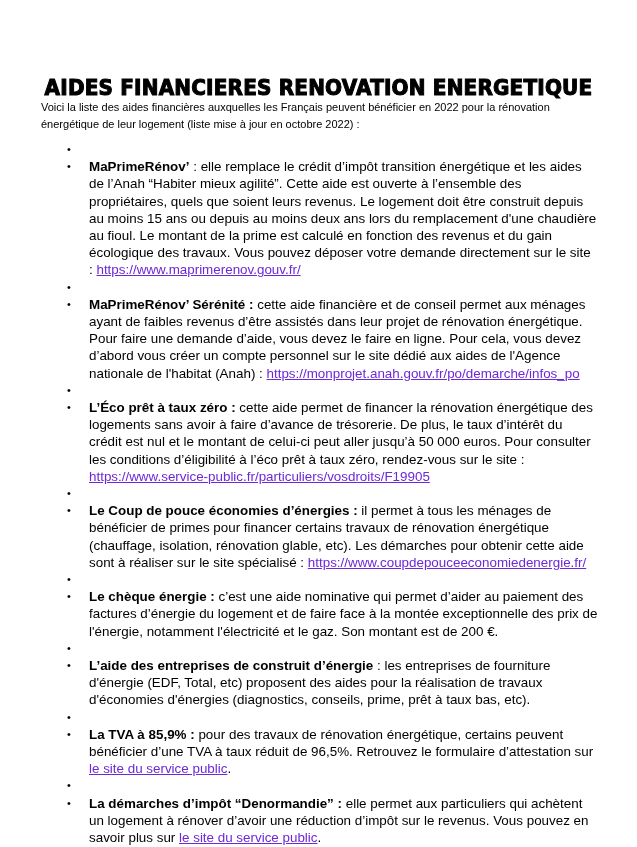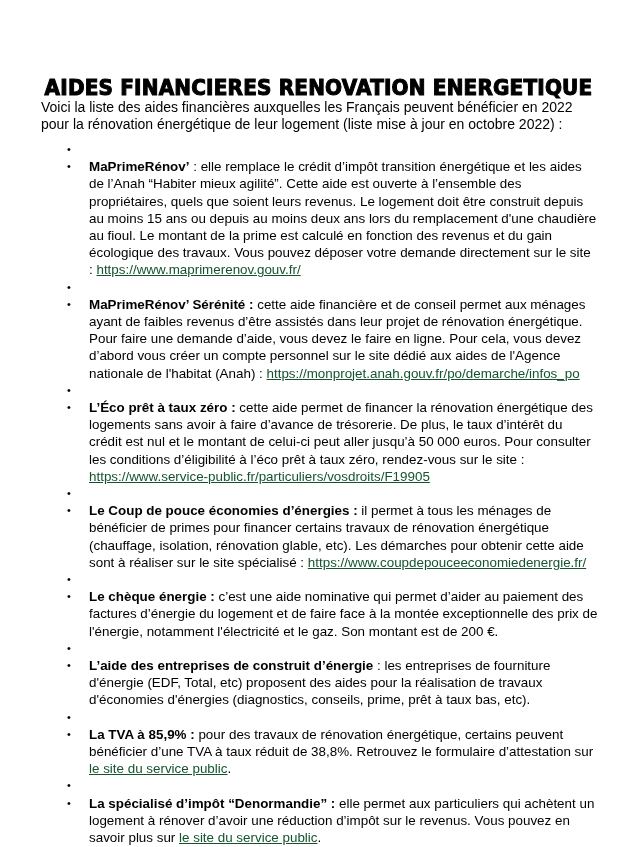--- a/index.html
+++ b/index.html
@@ -9,35 +9,35 @@
     }
     .page { position: absolute; left: 0; top: 0; width: 520px; height: 847px; }
     .title {
       position: absolute; left: 0; top: 76px; width: 637px; text-align: center;
       font-family: "DejaVu Sans", sans-serif; font-weight: 900; font-size: 21.5px;
       letter-spacing: 0.2px; line-height: 24px; margin: 0;
       -webkit-text-stroke: 1.1px #000; transform: scaleX(0.93); transform-origin: center;
     }
     .intro {
       position: absolute; left: 41px; top: 99px; width: 560px;
-      font-size: 14px; line-height: 17px; margin: 0;
+      font-size: 11px; line-height: 17px; margin: 0;
     }
     ul.aids {
       position: absolute; left: 63px; top: 141px; width: 535px;
       margin: 0; padding: 0; list-style: none;
       font-size: 13.4px; line-height: 17.2px;
     }
     ul.aids li { position: relative; padding-left: 26px; margin: 0; }
     ul.aids li .bullet {
       position: absolute; left: 4px; top: 0; font-size: 11px;
     }
     ul.aids li.empty { height: 17.2px; }
     ul.aids li.item { margin-bottom: 0; }
     b { font-weight: bold; }
-    a { color: #14532d; text-decoration: underline; }
+    a { color: #6d28d9; text-decoration: underline; }
   </style>
 </head>
 <body>
 
 <div class="page">
   <h1 class="title">AIDES FINANCIERES RENOVATION ENERGETIQUE</h1>
   <p class="intro">Voici la liste des aides financières auxquelles les Français peuvent bénéficier en 2022 pour la rénovation énergétique de leur logement (liste mise à jour en octobre 2022) :</p>
 
   <ul class="aids">
 
@@ -67,25 +67,25 @@
     <li class="item"><span class="bullet">•</span><b>Le chèque énergie :</b><span> c’est une aide nominative qui permet d’aider au paiement des factures d’énergie du logement et de faire face à la montée exceptionnelle des prix de l'énergie, notamment l'électricité et le gaz. Son montant est de 200 €.</span></li>
 
     <li class="empty">
         <span class="bullet">•</span>
       </li>
     <li class="item"><span class="bullet">•</span><b>L’aide des entreprises de construit d’énergie</b><span> : les entreprises de fourniture d'énergie (EDF, Total, etc) proposent des aides pour la réalisation de travaux d'économies d'énergies (diagnostics, conseils, prime, prêt à taux bas, etc).</span></li>
 
     <li class="empty">
         <span class="bullet">•</span>
       </li>
-    <li class="item"><span class="bullet">•</span><b>La TVA à 85,9% :</b><span> pour des travaux de rénovation énergétique, certains peuvent bénéficier d’une TVA à taux réduit de 38,8%. Retrouvez le formulaire d’attestation sur </span><a href="#">le site du service public</a><span>.</span></li>
+    <li class="item"><span class="bullet">•</span><b>La TVA à 85,9% :</b><span> pour des travaux de rénovation énergétique, certains peuvent bénéficier d’une TVA à taux réduit de 96,5%. Retrouvez le formulaire d’attestation sur </span><a href="#">le site du service public</a><span>.</span></li>
 
     <li class="empty">
         <span class="bullet">•</span>
       </li>
-    <li class="item"><span class="bullet">•</span><b>La spécialisé d’impôt “Denormandie” :</b><span> elle permet aux particuliers qui achètent un logement à rénover d’avoir une réduction d’impôt sur le revenus. Vous pouvez en savoir plus sur </span><a href="#">le site du service public</a><span>.</span></li>
+    <li class="item"><span class="bullet">•</span><b>La démarches d’impôt “Denormandie” :</b><span> elle permet aux particuliers qui achètent un logement à rénover d’avoir une réduction d’impôt sur le revenus. Vous pouvez en savoir plus sur </span><a href="#">le site du service public</a><span>.</span></li>
 
     <li class="empty">
         <span class="bullet">•</span>
       </li>
 
   </ul>
 </div>
 
 </body></html>

